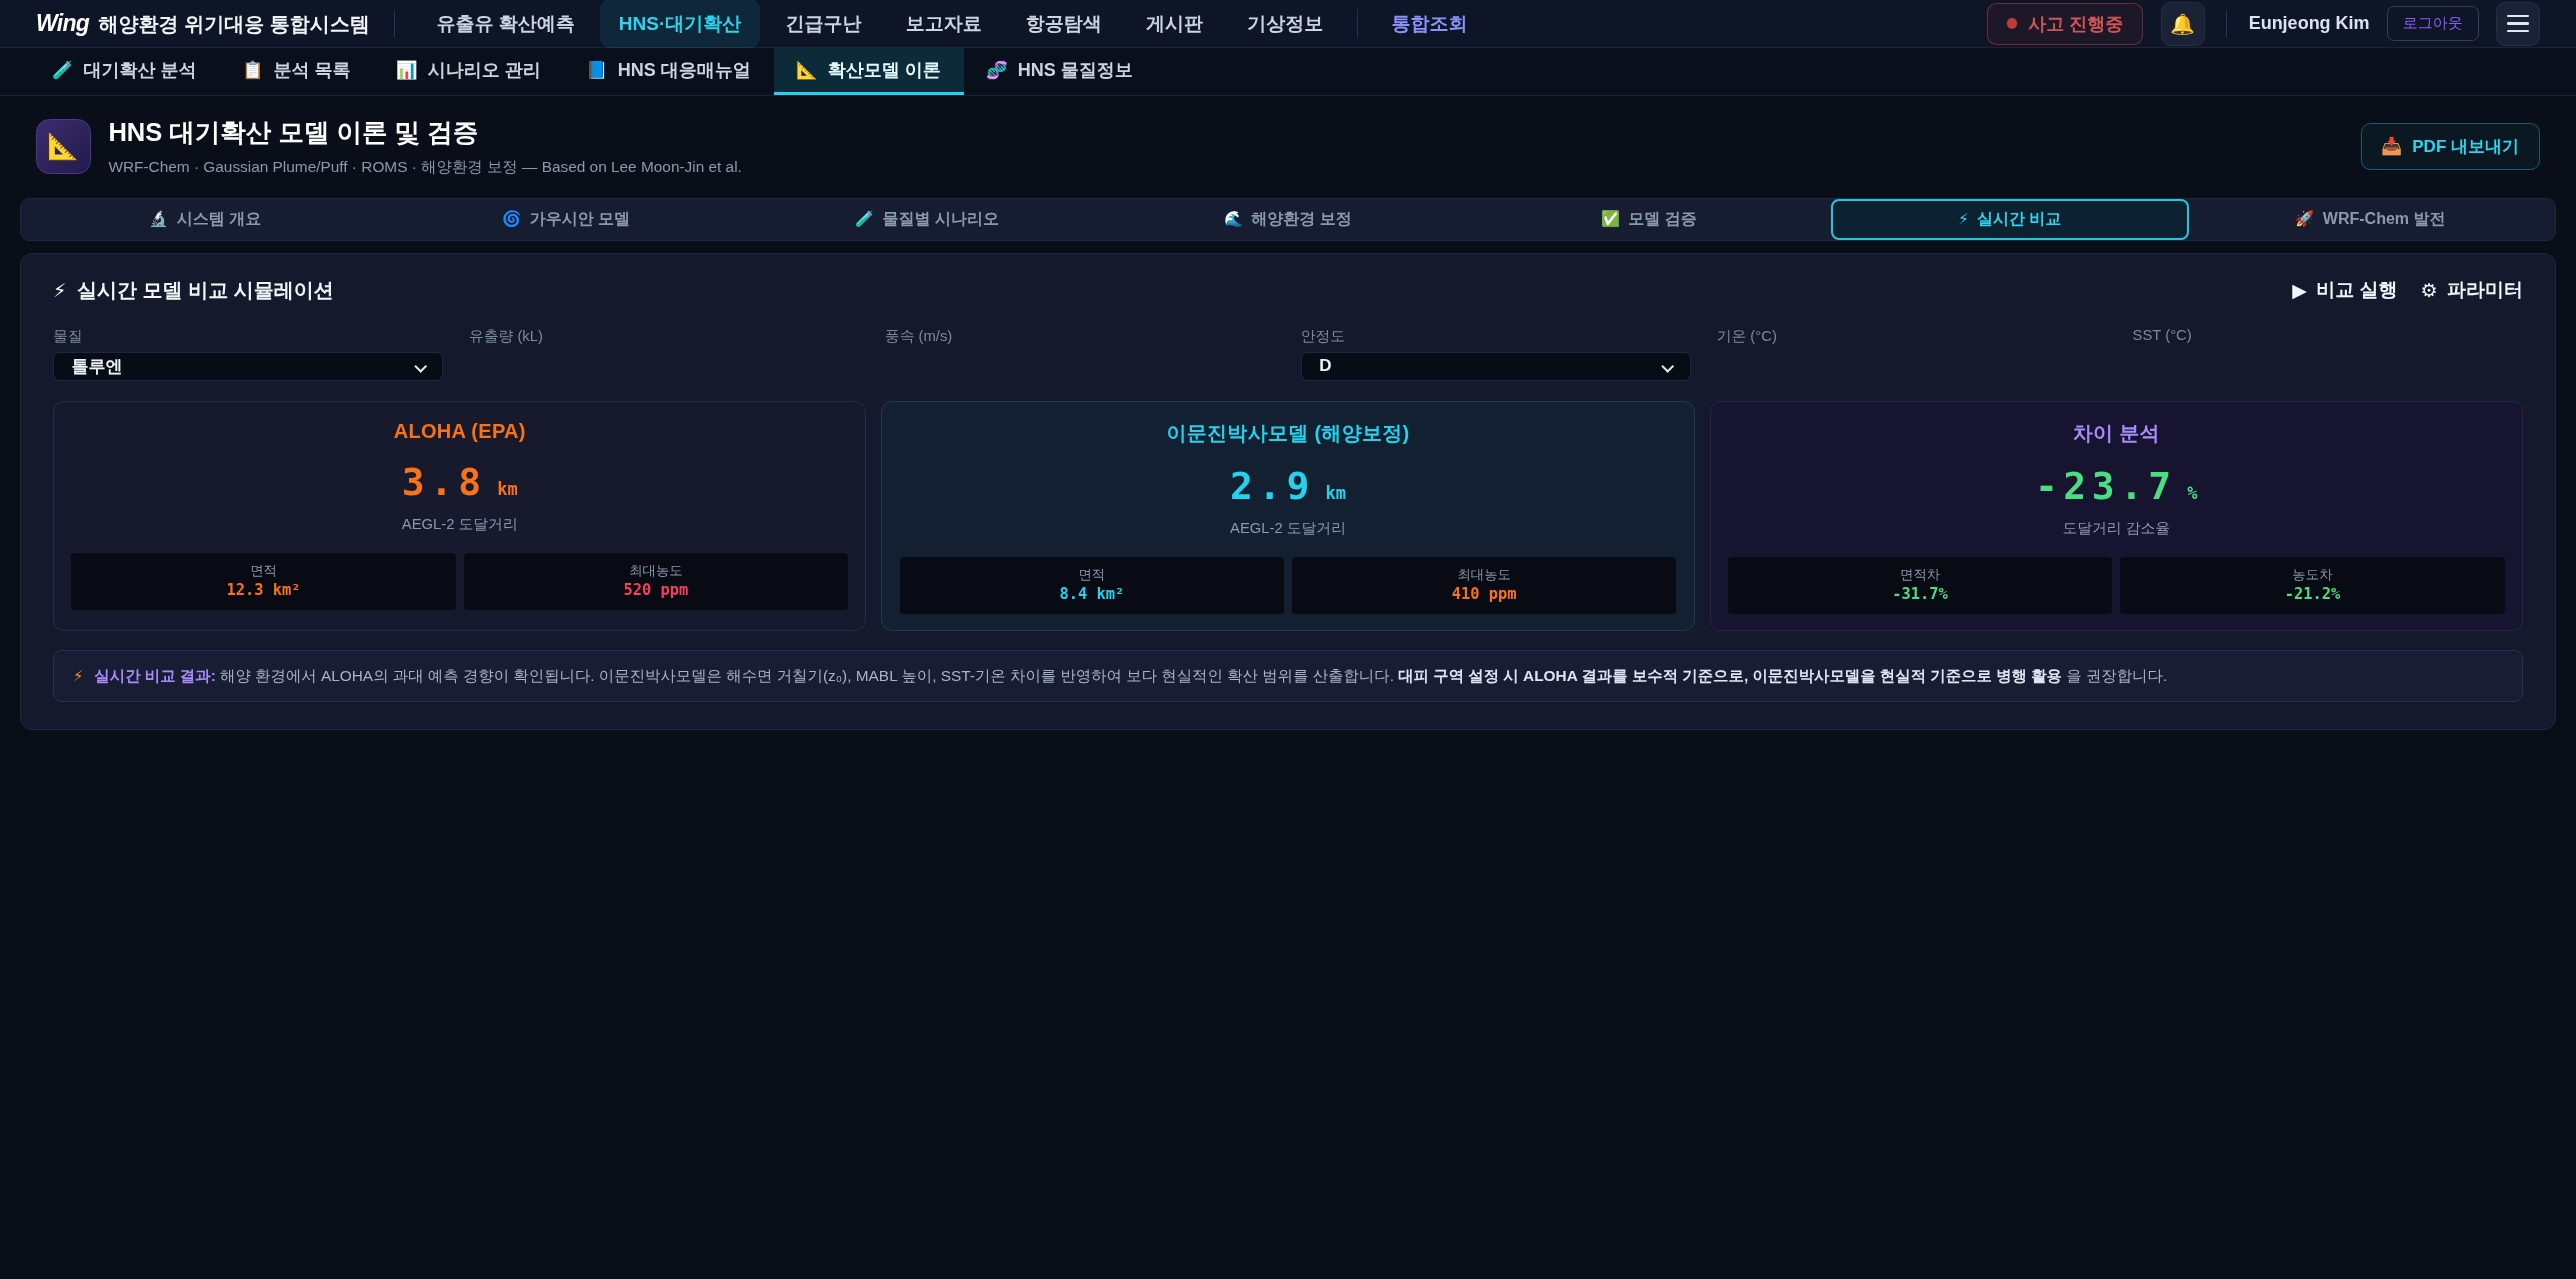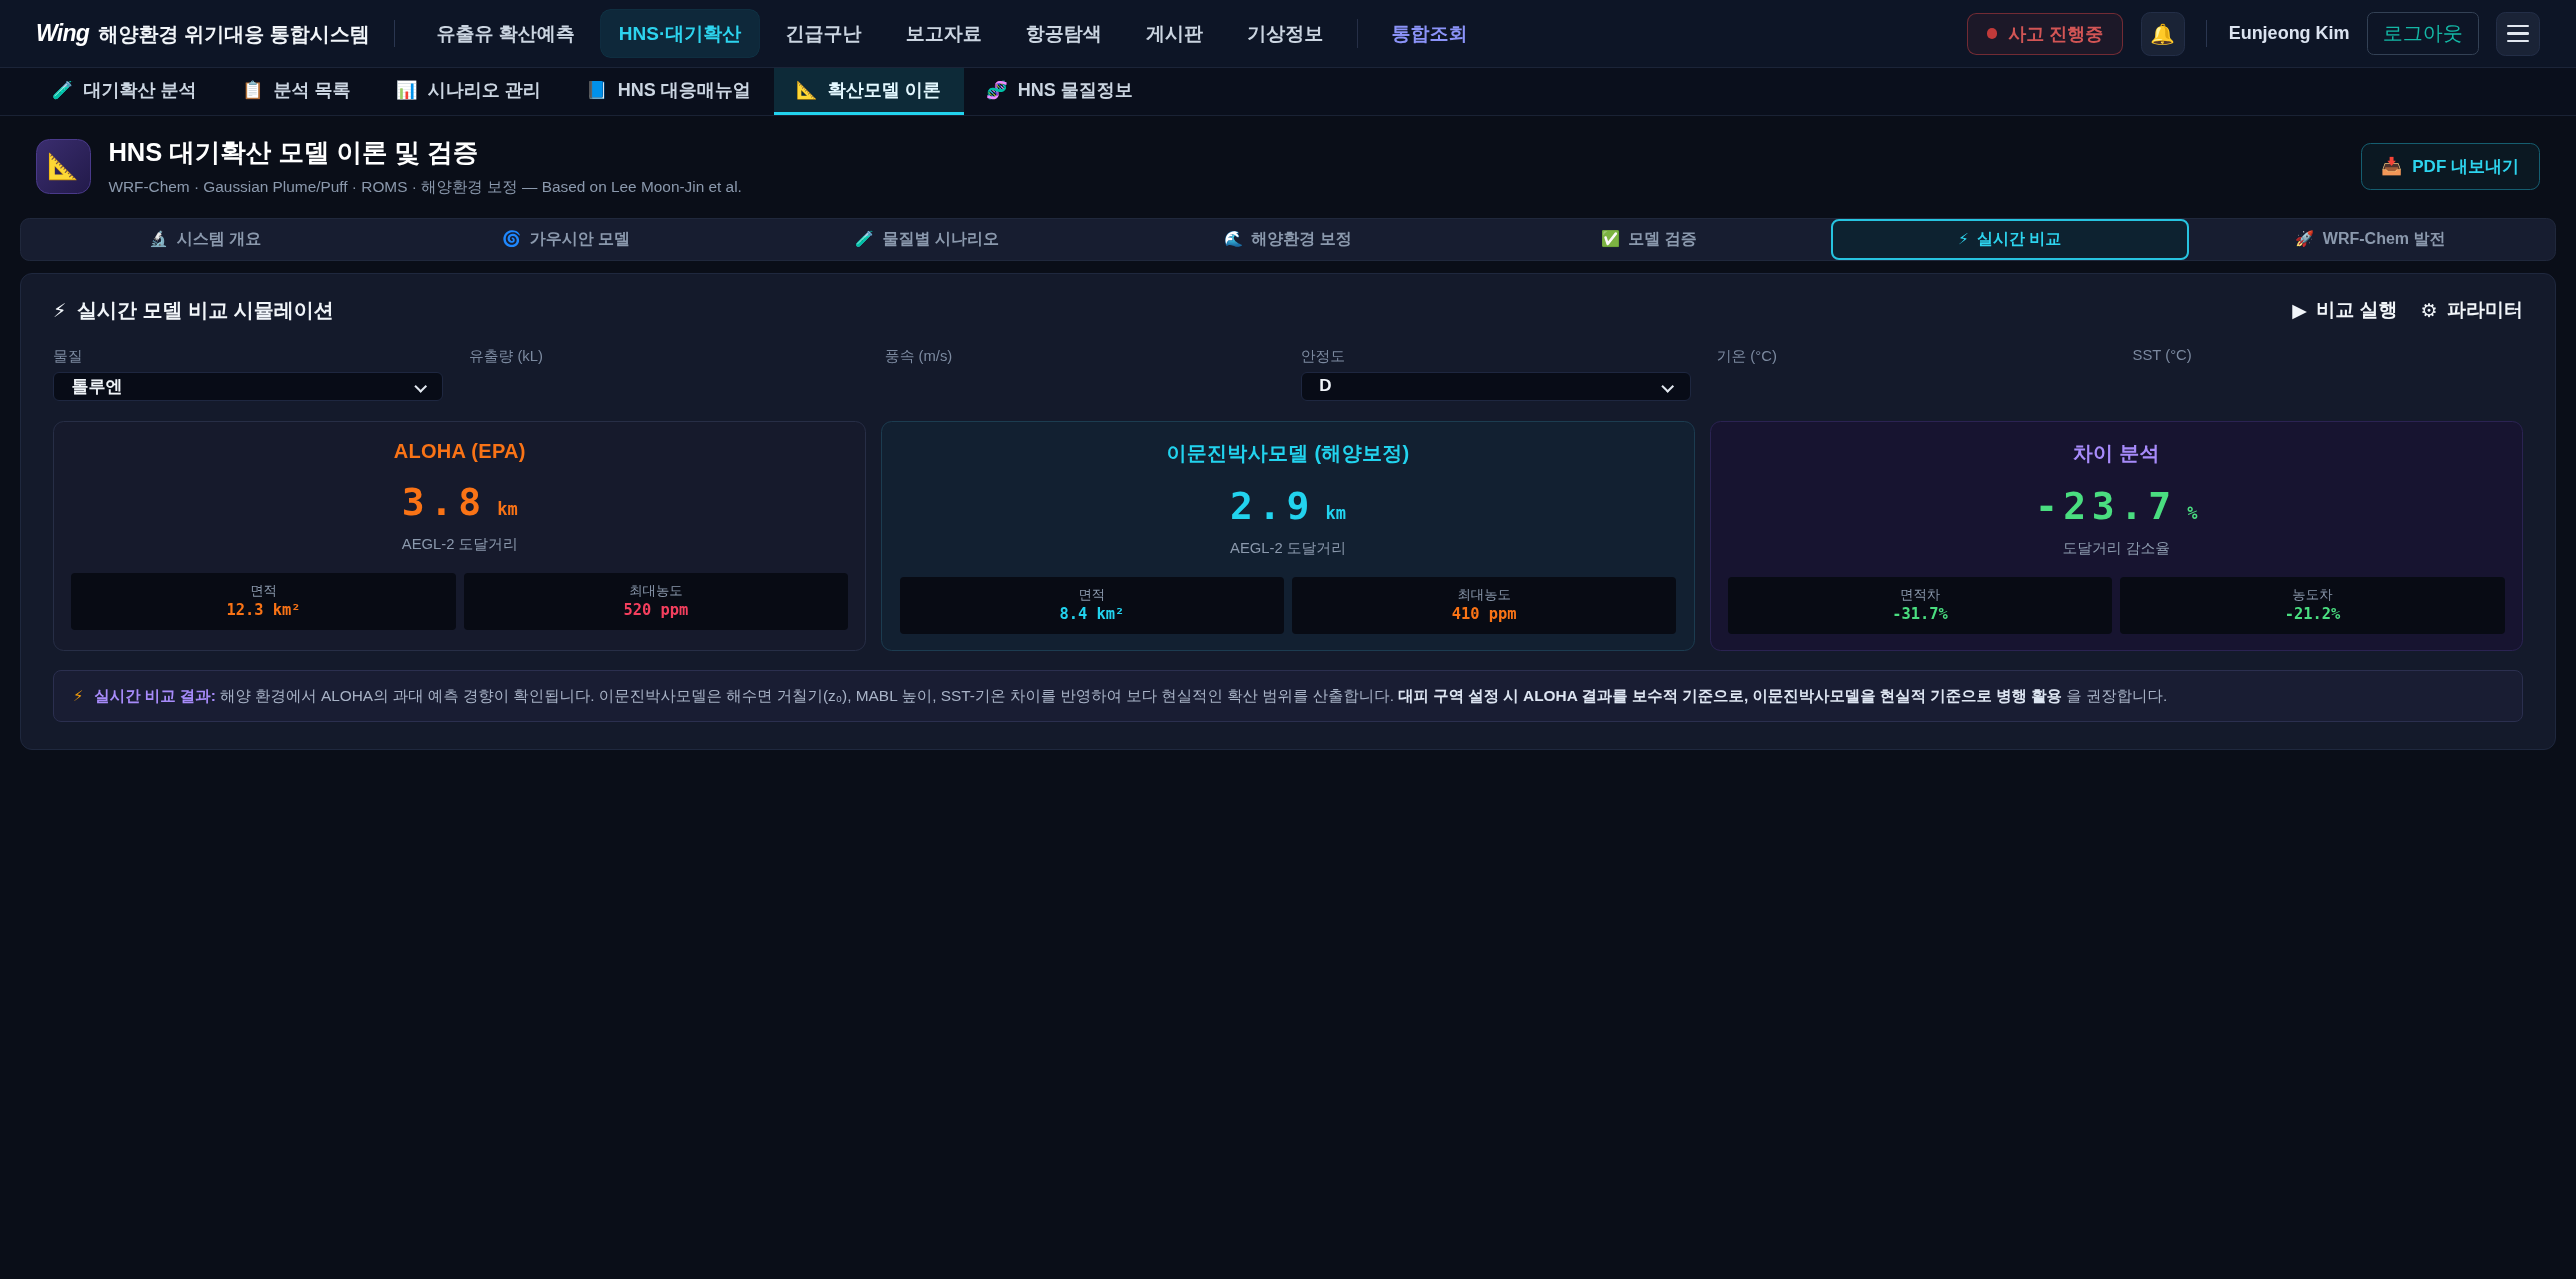--- a/index.html
+++ b/index.html
@@ -6,21 +6,21 @@
   html,body { width:2576px; height:1279px; overflow:hidden; }
   body {
     background:#0a0e18;
     font-family:"Liberation Sans","DejaVu Sans",sans-serif;
     color:#e2e8f0;
   }
   .mono { font-family:"DejaVu Sans Mono",monospace; }
 
   
   .topbar {
-    height:68px; background:#0d1526; border-bottom:1.3px solid #1b2438;
+    height:48px; background:#0d1526; border-bottom:1.3px solid #1b2438;
     display:flex; align-items:center; padding:0 36px;
   }
   .logo { display:flex; align-items:baseline; gap:9.4px; cursor:default; }
   .logo-mark { font-size:23px; font-weight:700; font-style:italic; letter-spacing:-0.7px; color:#ffffff; }
   .logo-title { font-size:20px; font-weight:700; color:#f1f5f9; }
   .v-sep { width:1.3px; height:27px; background:#2a3650; margin:0 24px; }
   .main-nav { display:flex; align-items:center; gap:9.4px; }
   .nav-item {
     font-size:19px; font-weight:600; color:#cbd5e1; padding:10.7px 17.4px;
     border-radius:9.4px; cursor:pointer; white-space:nowrap; background:transparent; border:none;
@@ -34,21 +34,21 @@
     border:1.3px solid rgba(220,68,68,0.45); background:rgba(220,68,68,0.08);
     color:#d25555; font-size:18px; font-weight:700; cursor:default;
   }
   .incident-dot { width:10.7px; height:10.7px; border-radius:50%; background:#c13a3a; }
   .icon-btn {
     width:44px; height:44px; border-radius:9.4px; background:#1a2336; border:0.7px solid #232e47;
     display:flex; align-items:center; justify-content:center; font-size:20px; cursor:pointer;
   }
   .user-name { font-size:18px; color:#dbe3f0; font-weight:600; }
   .logout-btn {
-    font-size:20px; color:#14b8a6; background:transparent; border:1.3px solid #334155;
+    font-size:15px; color:#8b5cf6; background:transparent; border:1.3px solid #334155;
     border-radius:6.7px; padding:6.7px 14.8px; cursor:pointer;
   }
   .burger { display:flex; flex-direction:column; gap:4.7px; }
   .burger span { display:block; width:21.5px; height:2.7px; background:#e2e8f0; border-radius:1.3px; }
 
   
   .subnav { height:48px; background:#0a0f1c; border-bottom:1.3px solid #1a2234; display:flex; padding-left:29.5px; }
   .subtab {
     display:flex; align-items:center; gap:9.4px; padding:0 23px; font-size:18px; font-weight:600;
     color:#cbd5e1; cursor:pointer; border-bottom:3.4px solid transparent;

